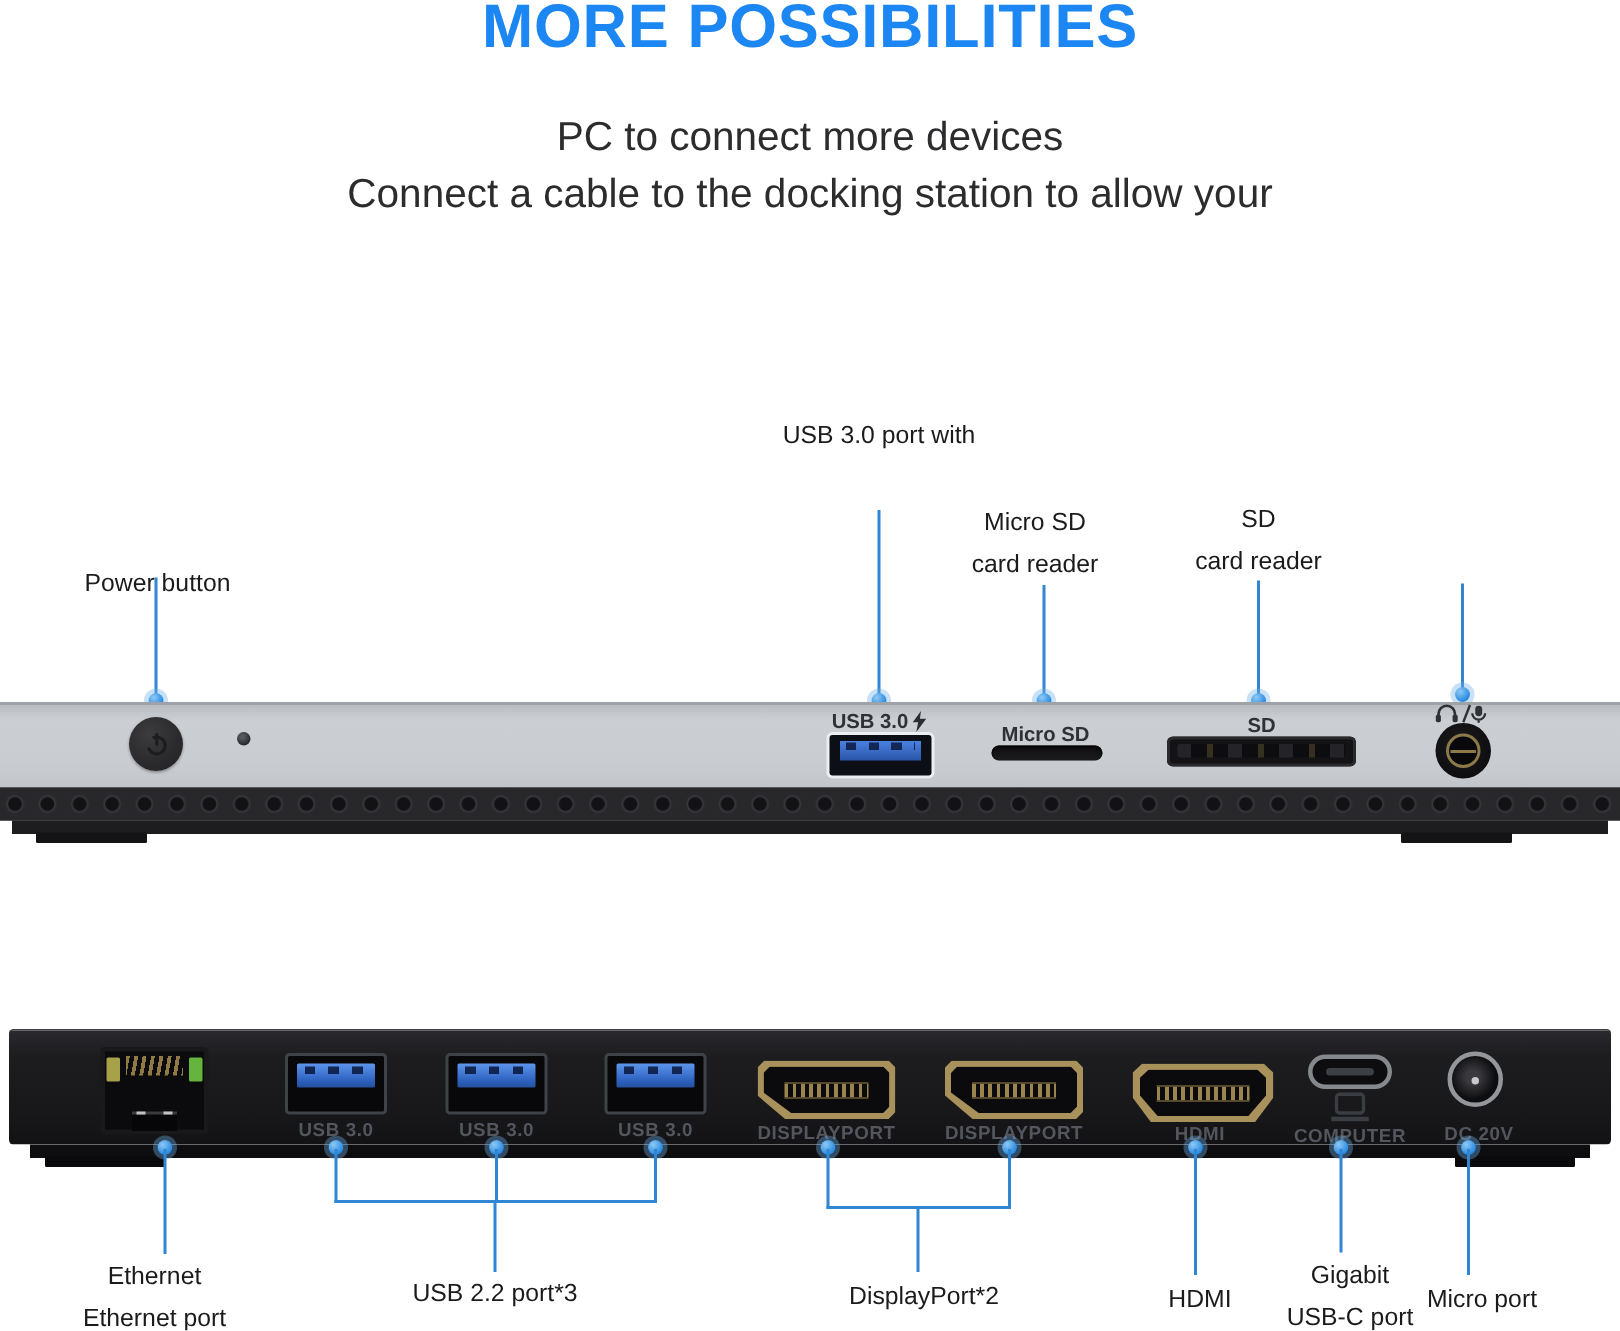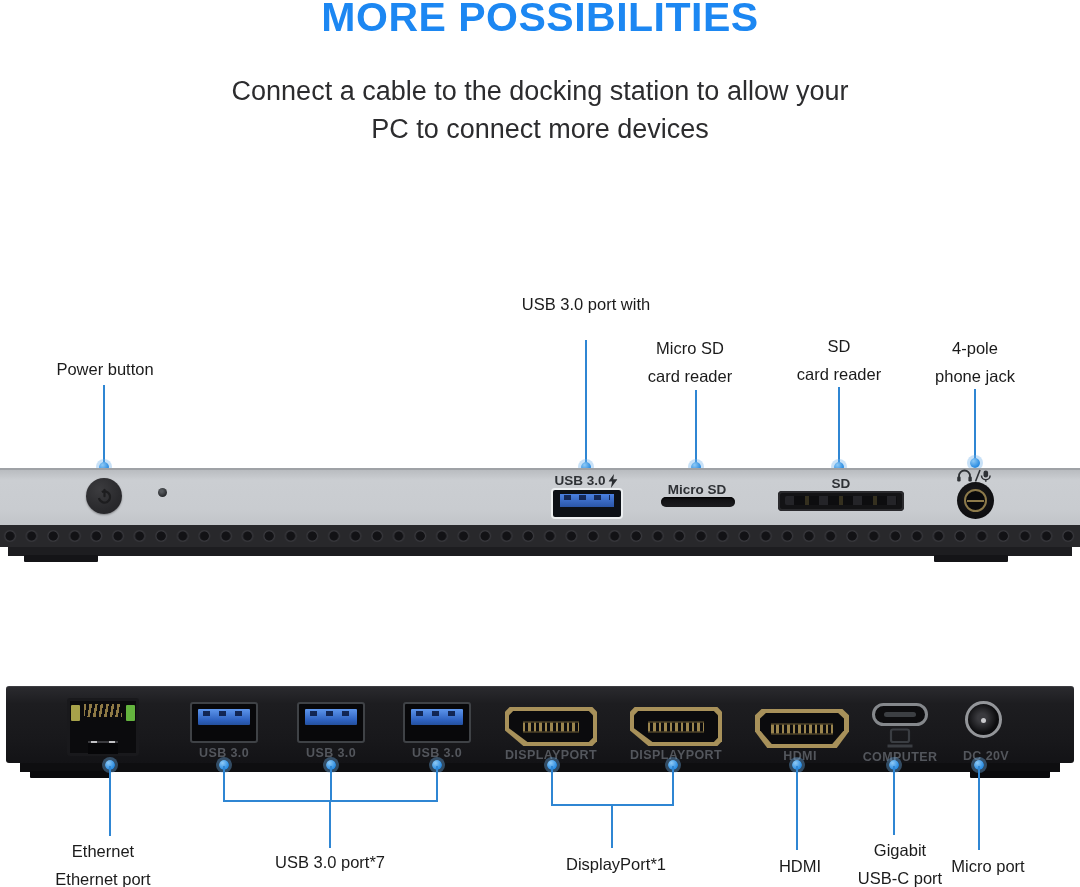--- a/index.html
+++ b/index.html
@@ -104,41 +104,37 @@
       background:radial-gradient(circle at 45% 45%, #3a3a3e 0 18%, #0d0d0f 62%);}
   .dc:after{content:"";position:absolute;left:13px;top:14px;width:5px;height:5px;border-radius:50%;background:#c9c9cc;}
 </style>
 </head>
 <body>
 
 <div class="canvas">
 
   <h1 class="title">MORE POSSIBILITIES</h1>
   <div class="subtitle">
+    <div>PC to connect more devices</div>
     <div>Connect a cable to the docking station to allow your</div>
-    <div>PC to connect more devices</div>
-  </div>
-
-  <div class="callout-label" style="left:105px;top:356px">
+  </div>
+
+  <div class="callout-label" style="left:105px;top:376px">
     <div>Power button</div>
   </div>
-  <div class="callout-label" style="left:586px;top:291px">
+  <div class="callout-label" style="left:586px;top:277px">
     <div>USB 3.0 port with</div>
   </div>
   <div class="callout-label" style="left:690px;top:335px">
     <div>Micro SD</div>
     <div>card reader</div>
   </div>
   <div class="callout-label" style="left:839px;top:333px">
     <div>SD</div>
     <div>card reader</div>
-  </div>
-  <div class="callout-label" style="left:975px;top:335px">
-    <div>4-pole</div>
-    <div>phone jack</div>
   </div>
 
   <div class="cline" style="left:103px;top:385px;height:81px"></div>
   <div class="cdot" style="left:104px;top:467px"></div>
   <div class="cline" style="left:585px;top:340px;height:126px"></div>
   <div class="cdot" style="left:586px;top:467px"></div>
   <div class="cline" style="left:695px;top:390px;height:76px"></div>
   <div class="cdot" style="left:696px;top:467px"></div>
   <div class="cline" style="left:838px;top:387px;height:79px"></div>
   <div class="cdot" style="left:839px;top:467px"></div>
@@ -281,24 +277,24 @@
   <div class="cline" style="left:893px;top:766px;height:69px"></div>
 
   <div class="cdot" style="left:979px;top:765px"></div>
   <div class="cline" style="left:978px;top:766px;height:84px"></div>
 
   <div class="callout-label" style="left:103px;top:838px">
     <div>Ethernet</div>
     <div>Ethernet port</div>
   </div>
   <div class="callout-label" style="left:330px;top:849px">
-    <div>USB 3.0 port*7</div>
+    <div>USB 2.2 port*3</div>
   </div>
   <div class="callout-label" style="left:616px;top:851px">
-    <div>DisplayPort*1</div>
+    <div>DisplayPort*2</div>
   </div>
   <div class="callout-label" style="left:800px;top:853px">
     <div>HDMI</div>
   </div>
   <div class="callout-label" style="left:900px;top:837px">
     <div>Gigabit</div>
     <div>USB-C port</div>
   </div>
   <div class="callout-label" style="left:988px;top:853px">
     <div>Micro port</div>

